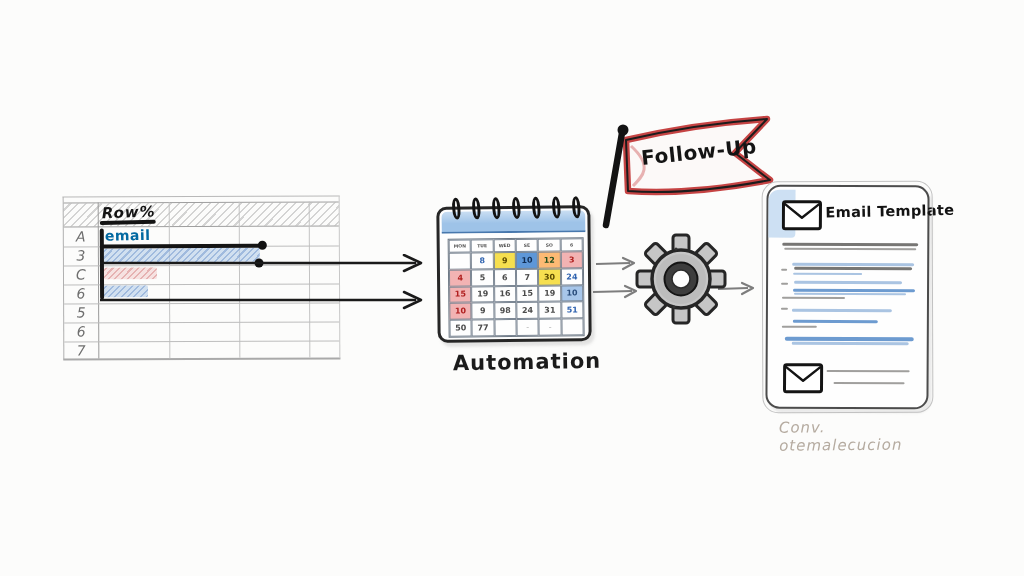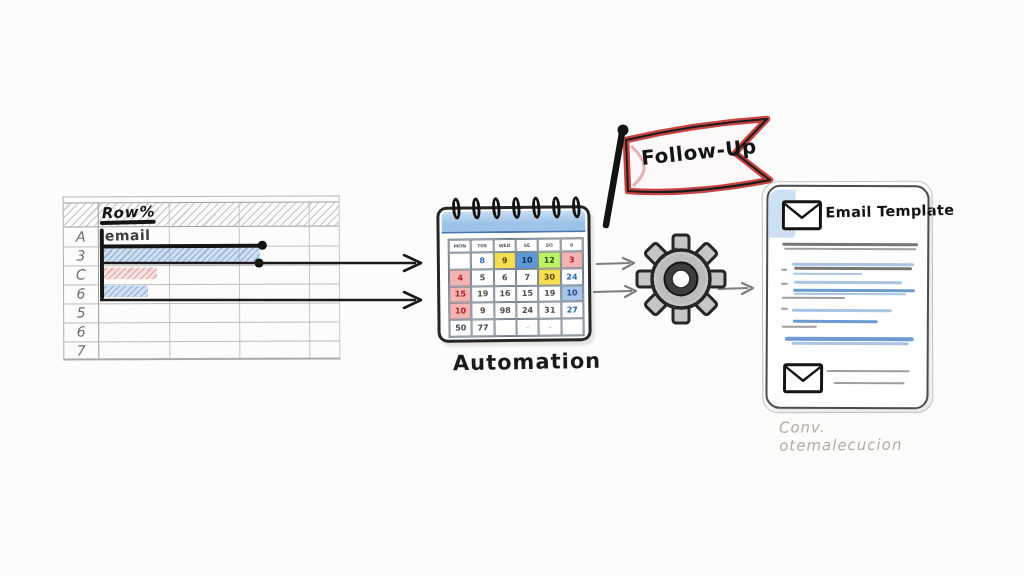--- a/index.html
+++ b/index.html
@@ -32,21 +32,21 @@
     height:19px; line-height:19px; text-align:center;
     color:#6f6f6f; font-size:14px; font-style:italic;
   }
   .sheet-rowhdr {
     position:absolute; left:38px; top:6px; font-size:15px; font-weight:700;
     font-style:italic; letter-spacing:1px; transform:rotate(-2deg); color:#141414;
   }
   .sheet-rowhdr-underline { position:absolute; left:36px; top:23px; width:56px; height:3.5px; background:#141414; border-radius:2px; transform:rotate(-1deg); }
   .sheet-email {
     position:absolute; left:41px; top:30px; font-size:14px; font-weight:700;
-    letter-spacing:.5px; transform:rotate(-1deg); color:#404040;
+    letter-spacing:.5px; transform:rotate(-1deg); color:#0369a1;
   }
   .sheet-email-underline { position:absolute; left:37px; top:47px; width:161px; height:4px; background:#141414; border-radius:2px; }
   .sheet-email-dot { position:absolute; left:194px; top:44px; width:9px; height:9px; background:#111; border-radius:50%; }
   .sheet-vthick { position:absolute; left:36px; top:31px; width:3.5px; height:71px; background:#161616; border-radius:2px; }
   .band { position:absolute; border-radius:2px; }
   .band-blue { background-color:rgba(173,200,232,.55);
     background-image:repeating-linear-gradient(135deg, rgba(100,140,200,0) 0 3px, rgba(100,140,200,.45) 3px 4.5px); }
   .band-pink { background-color:rgba(240,200,200,.5);
     background-image:repeating-linear-gradient(135deg, rgba(210,120,120,0) 0 3px, rgba(210,120,120,.45) 3px 4.5px); }
 
@@ -74,21 +74,21 @@
     border:1px solid #6d7884;
   }
   .cal-cell {
     border:0.5px solid #7c8794; display:flex; align-items:center; justify-content:center;
     font-size:8px; color:#4b4b4b; font-weight:700; overflow:hidden;
   }
   .cal-head { font-size:4.5px; font-weight:700; color:#555; letter-spacing:0; }
   .bg-yellow { background:#f6df4f; color:#5a4a00; }
   .bg-blue { background:#5e97d8; color:#112e55; }
   .bg-blue-light { background:#a7c6ea; color:#2a4d7c; }
-  .bg-green { background:#bef264; color:#1d4d1d; }
+  .bg-green { background:#fdba74; color:#1d4d1d; }
   .bg-red { background:#f2b3b3; color:#b02020; }
   .t-blue { color:#2f63b0; }
   .t-faint { color:#9a9a9a; font-weight:400; }
   .calendar-label {
     left:452px; top:350px; width:150px; text-align:center;
     font-size:21px; font-weight:600; letter-spacing:1px; color:#1b1b1b;
     transform:rotate(-1deg);
   }
 
   
@@ -202,21 +202,21 @@
       <div class="cal-cell">19</div>
       <div class="cal-cell">16</div>
       <div class="cal-cell">15</div>
       <div class="cal-cell">19</div>
       <div class="cal-cell bg-blue-light">10</div>
       <div class="cal-cell bg-red">10</div>
       <div class="cal-cell">9</div>
       <div class="cal-cell">98</div>
       <div class="cal-cell">24</div>
       <div class="cal-cell">31</div>
-      <div class="cal-cell t-blue">27</div>
+      <div class="cal-cell t-blue">51</div>
       <div class="cal-cell">50</div>
       <div class="cal-cell">77</div>
       <div class="cal-cell"></div>
       <div class="cal-cell t-faint">-</div>
       <div class="cal-cell t-faint">-</div>
       <div class="cal-cell"></div>
     </div>
 </div>
 <div class="abs calendar-label">Automation</div>
 

